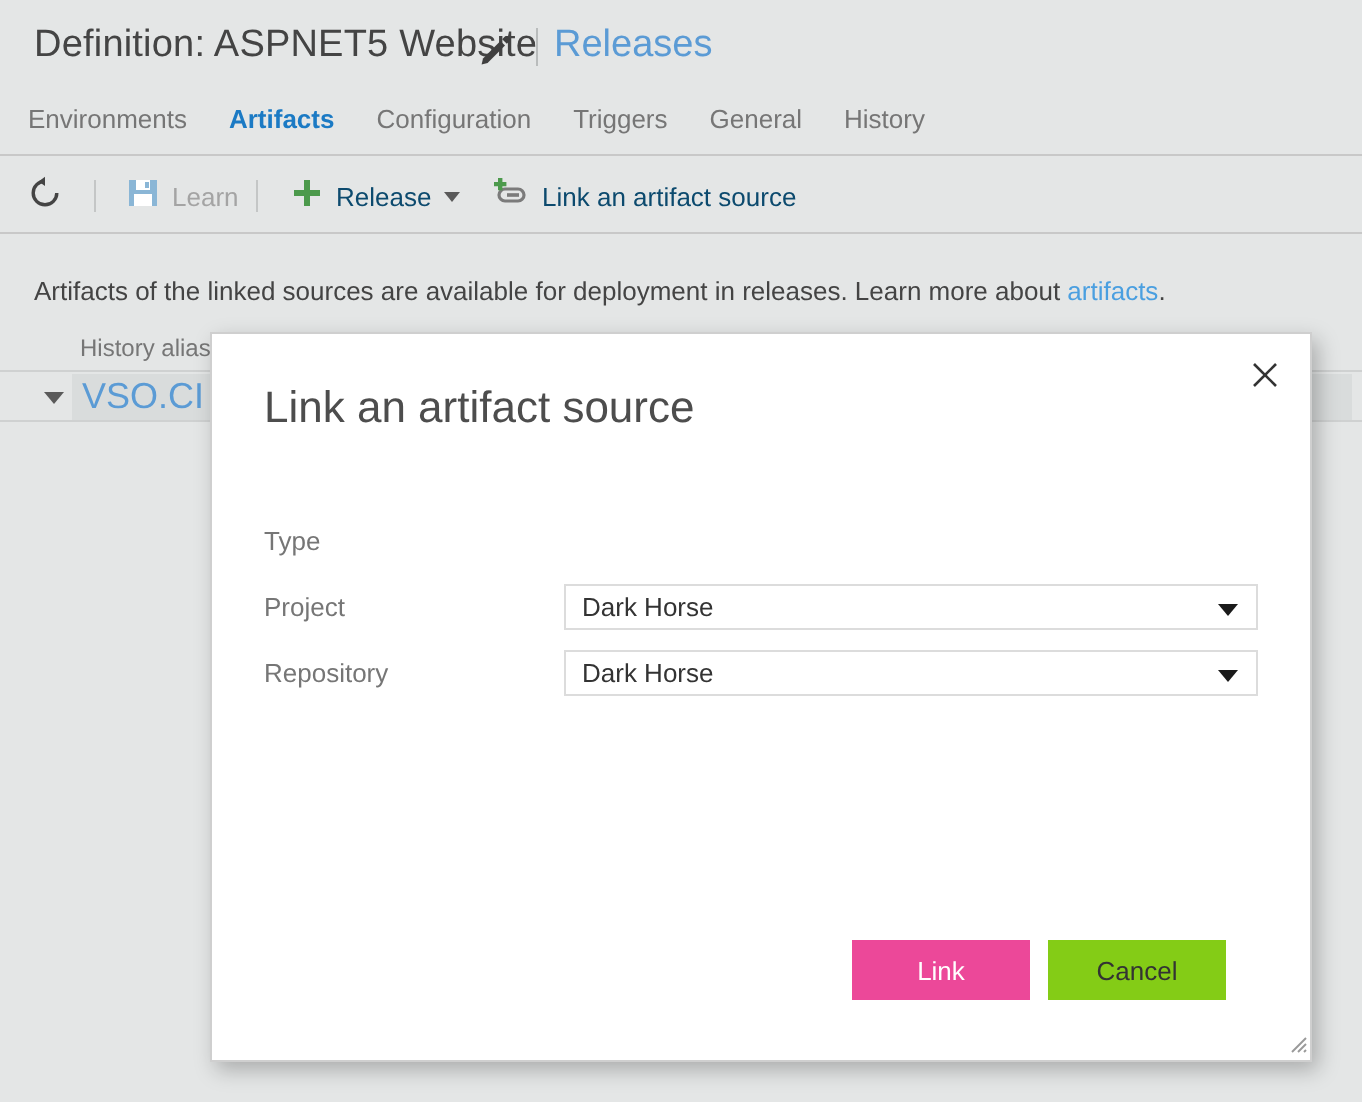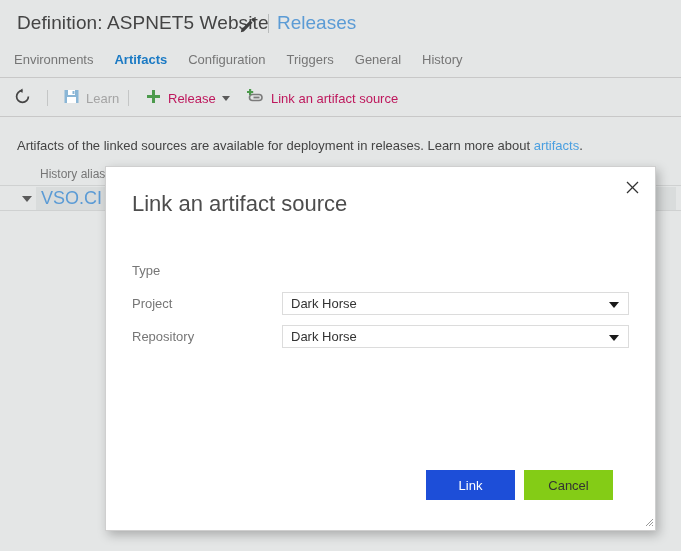--- a/index.html
+++ b/index.html
@@ -93,21 +93,21 @@
     white-space: nowrap;
   }
   .tb-sep {
     position: absolute;
     top: 11px;
     width: 1px; height: 16px;
     background: #c4c6c6;
   }
   .tb-label { margin-left: 7px; font-size: 13px; }
   .tb-label.disabled { color: #a4a4a4; }
-  .tb-label.enabled { color: #be185d; }
+  .tb-label.enabled { color: #0c4a6e; }
   .caret-small {
     display: inline-block;
     margin-left: 6px;
     width: 0; height: 0;
     border-left: 4px solid transparent;
     border-right: 4px solid transparent;
     border-top: 5px solid #5a5a5a;
   }
 
   
@@ -248,21 +248,21 @@
     font-family: "Liberation Sans", sans-serif;
     border: none;
     cursor: pointer;
     display: flex;
     align-items: center;
     justify-content: center;
   }
   .btn-primary {
     left: 320px;
     width: 89px;
-    background: #1d4ed8;
+    background: #ec4899;
     color: #ffffff;
   }
   .btn-secondary {
     left: 418px;
     width: 89px;
     background: #84cc16;
     color: #333333;
   }
   .resize-grip {
     position: absolute;

